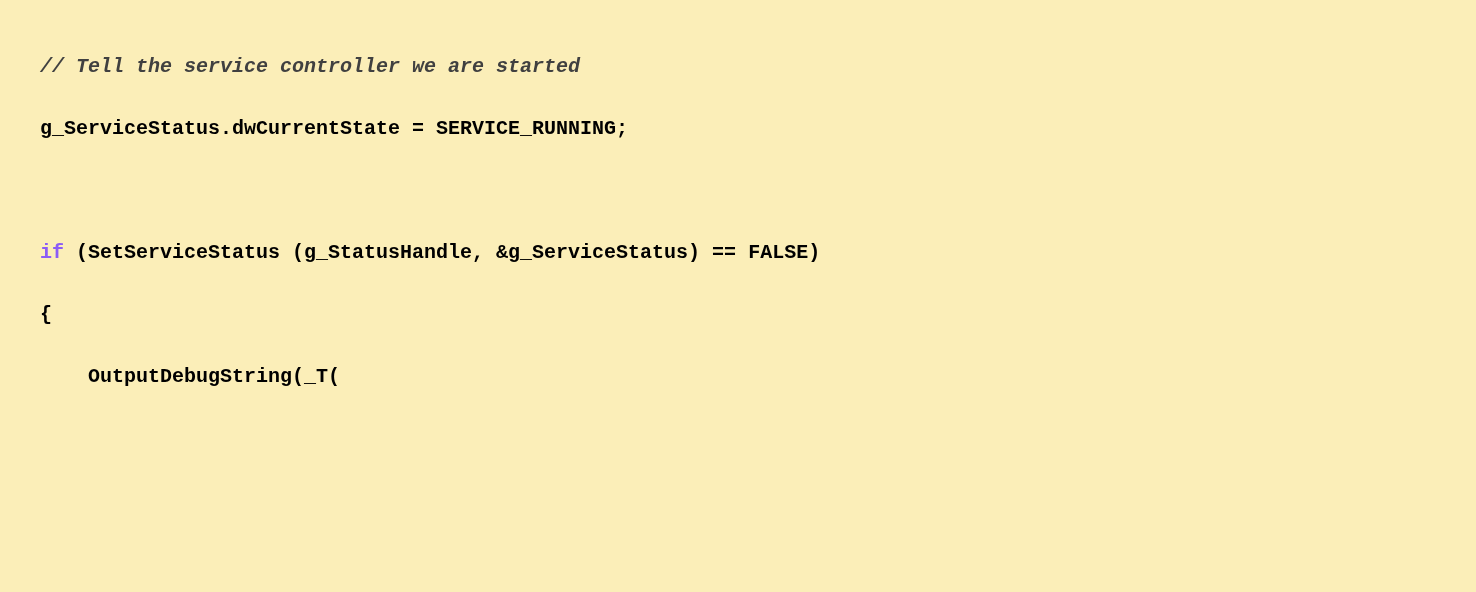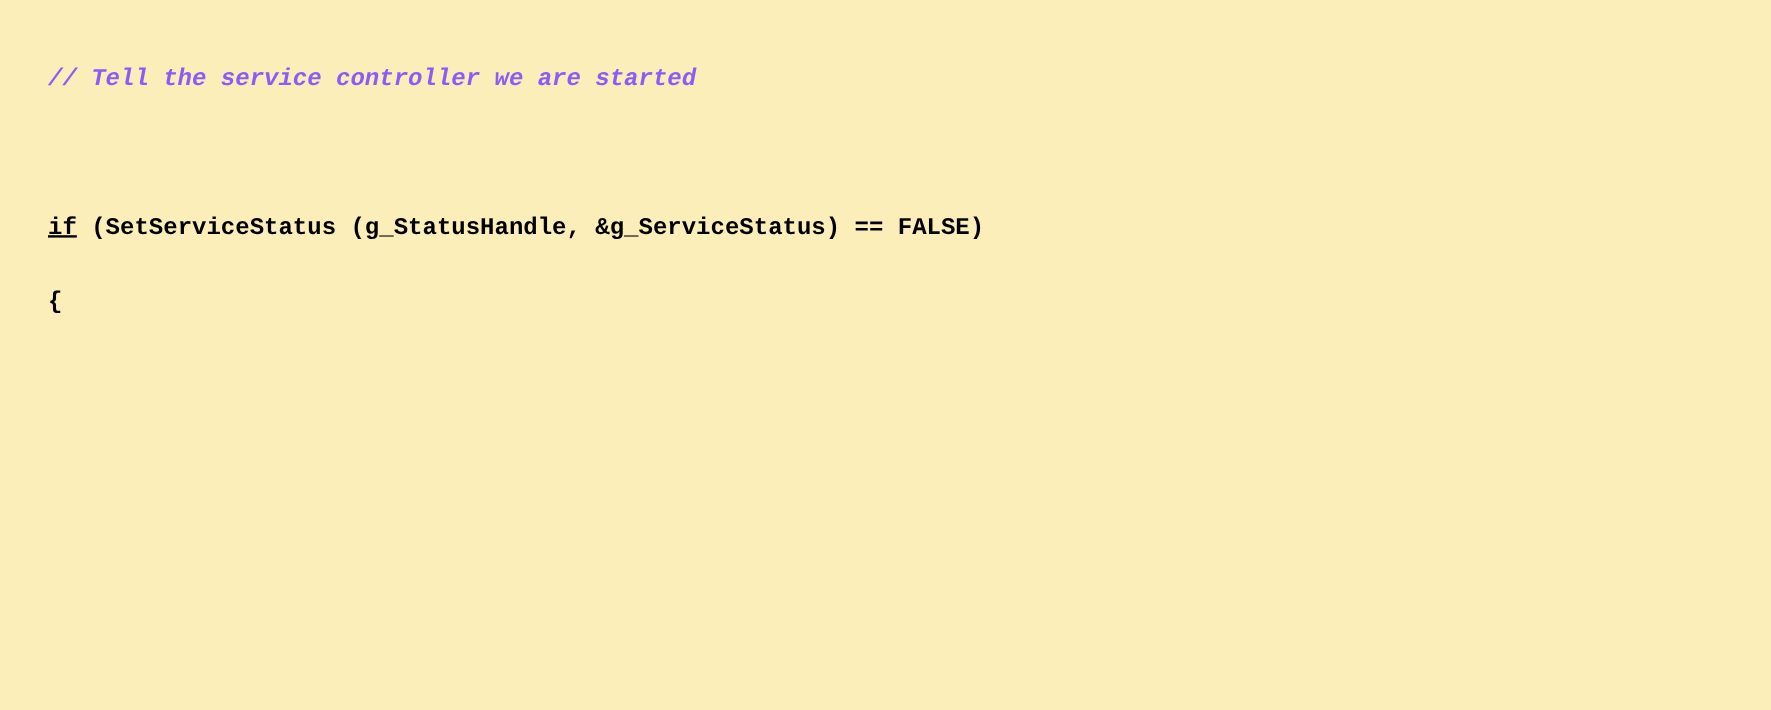--- a/index.html
+++ b/index.html
@@ -13,40 +13,41 @@
     line-height: 1.55;
     color: #000;
     font-weight: bold;
   }
   .code-container {
     padding: 20px 40px 20px 40px;
     white-space: pre;
     position: relative;
   }
   .comment {
-    color: #8b5cf6;
+    color: #404040;
     font-style: italic;
   }
   .keyword {
-    color: #000000;
-    text-decoration: underline;
+    color: #8b5cf6;
   }
   .number {
     color: #2e8b2e;
   }
   .line { display: block; }
 </style>
 </head>
 <body>
 
 <div class="code-container">
 <span class="line"><span class="comment">// Tell the service controller we are started</span></span>
+<span class="line">g_ServiceStatus.dwCurrentState = SERVICE_RUNNING;</span>
 <span class="line"> </span>
 <span class="line"><span class="keyword">if</span><span> (SetServiceStatus (g_StatusHandle, &amp;g_ServiceStatus) == FALSE)</span></span>
 <span class="line">{</span>
+<span class="line">    OutputDebugString(_T(</span>
 
 
 
 
 
 
 
 </div>
 
 </body></html>

